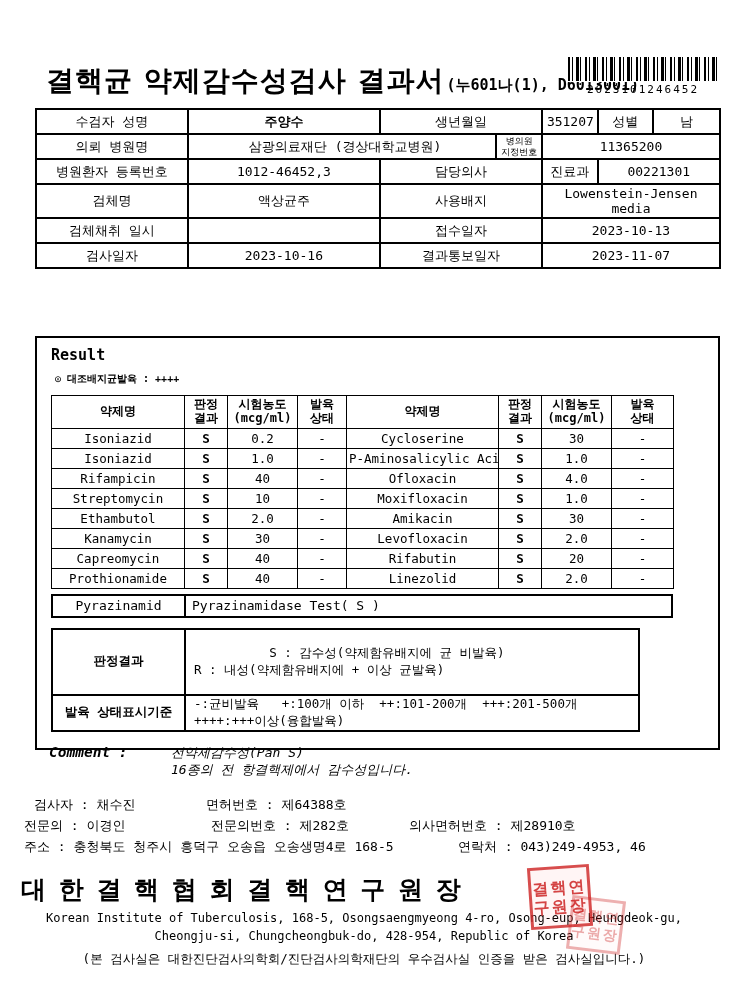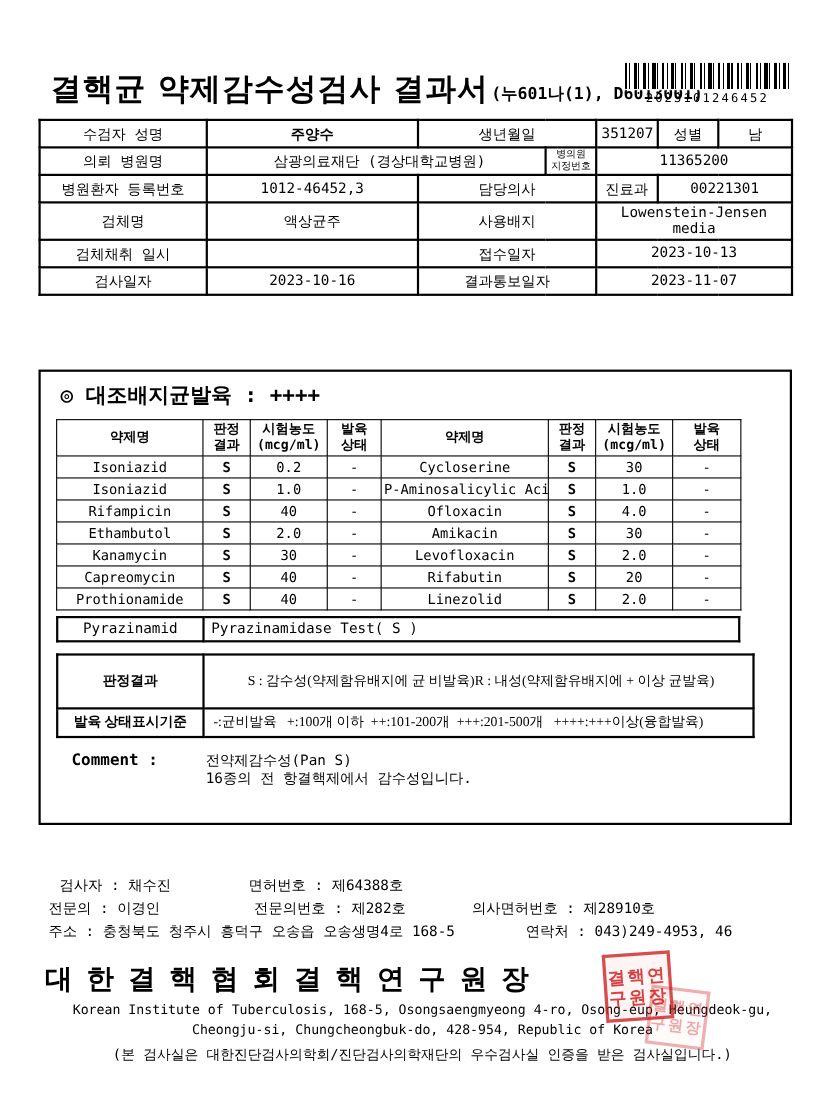--- a/index.html
+++ b/index.html
@@ -37,47 +37,47 @@
   .b { font-weight:bold; }
   .tl { text-align:center; padding-left:10px !important;margin-top:44px; }
   .tiny { font-size:9px !important; line-height:1.15; white-space:pre-line !important; padding:0 1px !important; }
 
   
   .result-box {
     position:absolute; left:35px; top:336px; width:685px; height:414px;
     border:2.5px solid #000; padding:8px 12px;
   }
   .result-heading { font-weight:bold; font-size:15px; margin:0 0 8px 2px; }
-  .control-line { font-weight:bold; font-size:19px; margin:0 0 9px 6px; }
+  .control-line { font-weight:bold; font-size:10px; margin:0 0 9px 6px; }
 
   .drug-table { width:622px; margin-left:2px; table-layout:fixed; }
   .drug-table th {
     border:1.5px solid #000; font-size:12px; font-weight:bold;
     white-space:pre-line; padding:2px 1px; height:32px; line-height:1.15;
   }
   .drug-table td {
     border:1.5px solid #000; font-size:12.5px; text-align:center;
     height:20px; padding:0 2px; overflow:hidden; white-space:nowrap;
   }
 
   .pyr-table { width:622px; margin:5px 0 0 2px; table-layout:fixed; }
   .pyr-table td { border:2px solid #000; font-size:13px; height:22px; padding:0 6px; }
 
-  .crit-table { width:635px; margin:10px 0 0 2px; table-layout:fixed;font-family:Liberation Serif, serif; }
+  .crit-table { width:589px; margin:10px 0 0 2px; table-layout:fixed; }
   .crit-table td { border:2px solid #000; font-size:12.5px; height:26px; padding:0 8px; white-space:pre-wrap; overflow:hidden; }
   .crit-label { text-align:center; font-weight:bold; padding:0 2px !important; }
   .jspan { display:inline-block; }
   .jgap { }
 
-  .comment-row { display:flex; margin:12px 0 0 16px; }
+  .comment-row { display:flex; margin:12px 0 0 0;font-style:italic; }
   .comment-label { font-weight:bold; font-size:14.5px; width:100px; flex:none; }
   .comment-text { font-size:13px; line-height:1.35; margin-left:22px; }
 
   
-  .footer { position:absolute; left:41px; top:796px; width:686px; }
+  .footer { position:absolute; left:21px; top:796px; width:686px; }
   .f-line { position:relative; height:21px; font-size:13px; white-space:nowrap; }
   .abs { position:absolute; top:0; }
   .org-title {
     font-family:"DejaVu Sans","Liberation Sans",sans-serif;
     text-align:left; font-weight:bold; font-size:25px; letter-spacing:2px;
     margin-top:14px; height:36px;
   }
   .eng-line { text-align:center; font-size:12px; line-height:1.5; }
   .cert-line { text-align:center; font-size:12.5px; margin-top:6px; }
 
@@ -153,20 +153,21 @@
     <tr>
       <td>검사일자</td>
       <td>2023-10-16</td>
       <td colspan="2">결과통보일자</td>
       <td colspan="3">2023-11-07</td>
     </tr>
   </tbody>
     </table>
 
   <div class="result-box">
+    <div class="result-heading">Result</div>
     <div class="control-line">◎ 대조배지균발육 :  ++++</div>
 
     <table class="drug-table">
       <colgroup>
         <col style="width:133px">
           <col style="width:43px">
           <col style="width:70px">
           <col style="width:49px">
         <col style="width:152px">
           <col style="width:43px">
@@ -219,20 +220,30 @@
             <td>Rifampicin</td>
             <td class="b">S</td>
             <td>40</td>
             <td>-</td>
             <td>Ofloxacin</td>
             <td class="b">S</td>
             <td>4.0</td>
             <td>-</td>
           </tr>
 
+          <tr>
+            <td>Streptomycin</td>
+            <td class="b">S</td>
+            <td>10</td>
+            <td>-</td>
+            <td>Moxifloxacin</td>
+            <td class="b">S</td>
+            <td>1.0</td>
+            <td>-</td>
+          </tr>
 
           <tr>
             <td>Ethambutol</td>
             <td class="b">S</td>
             <td>2.0</td>
             <td>-</td>
             <td>Amikacin</td>
             <td class="b">S</td>
             <td>30</td>
             <td>-</td>

